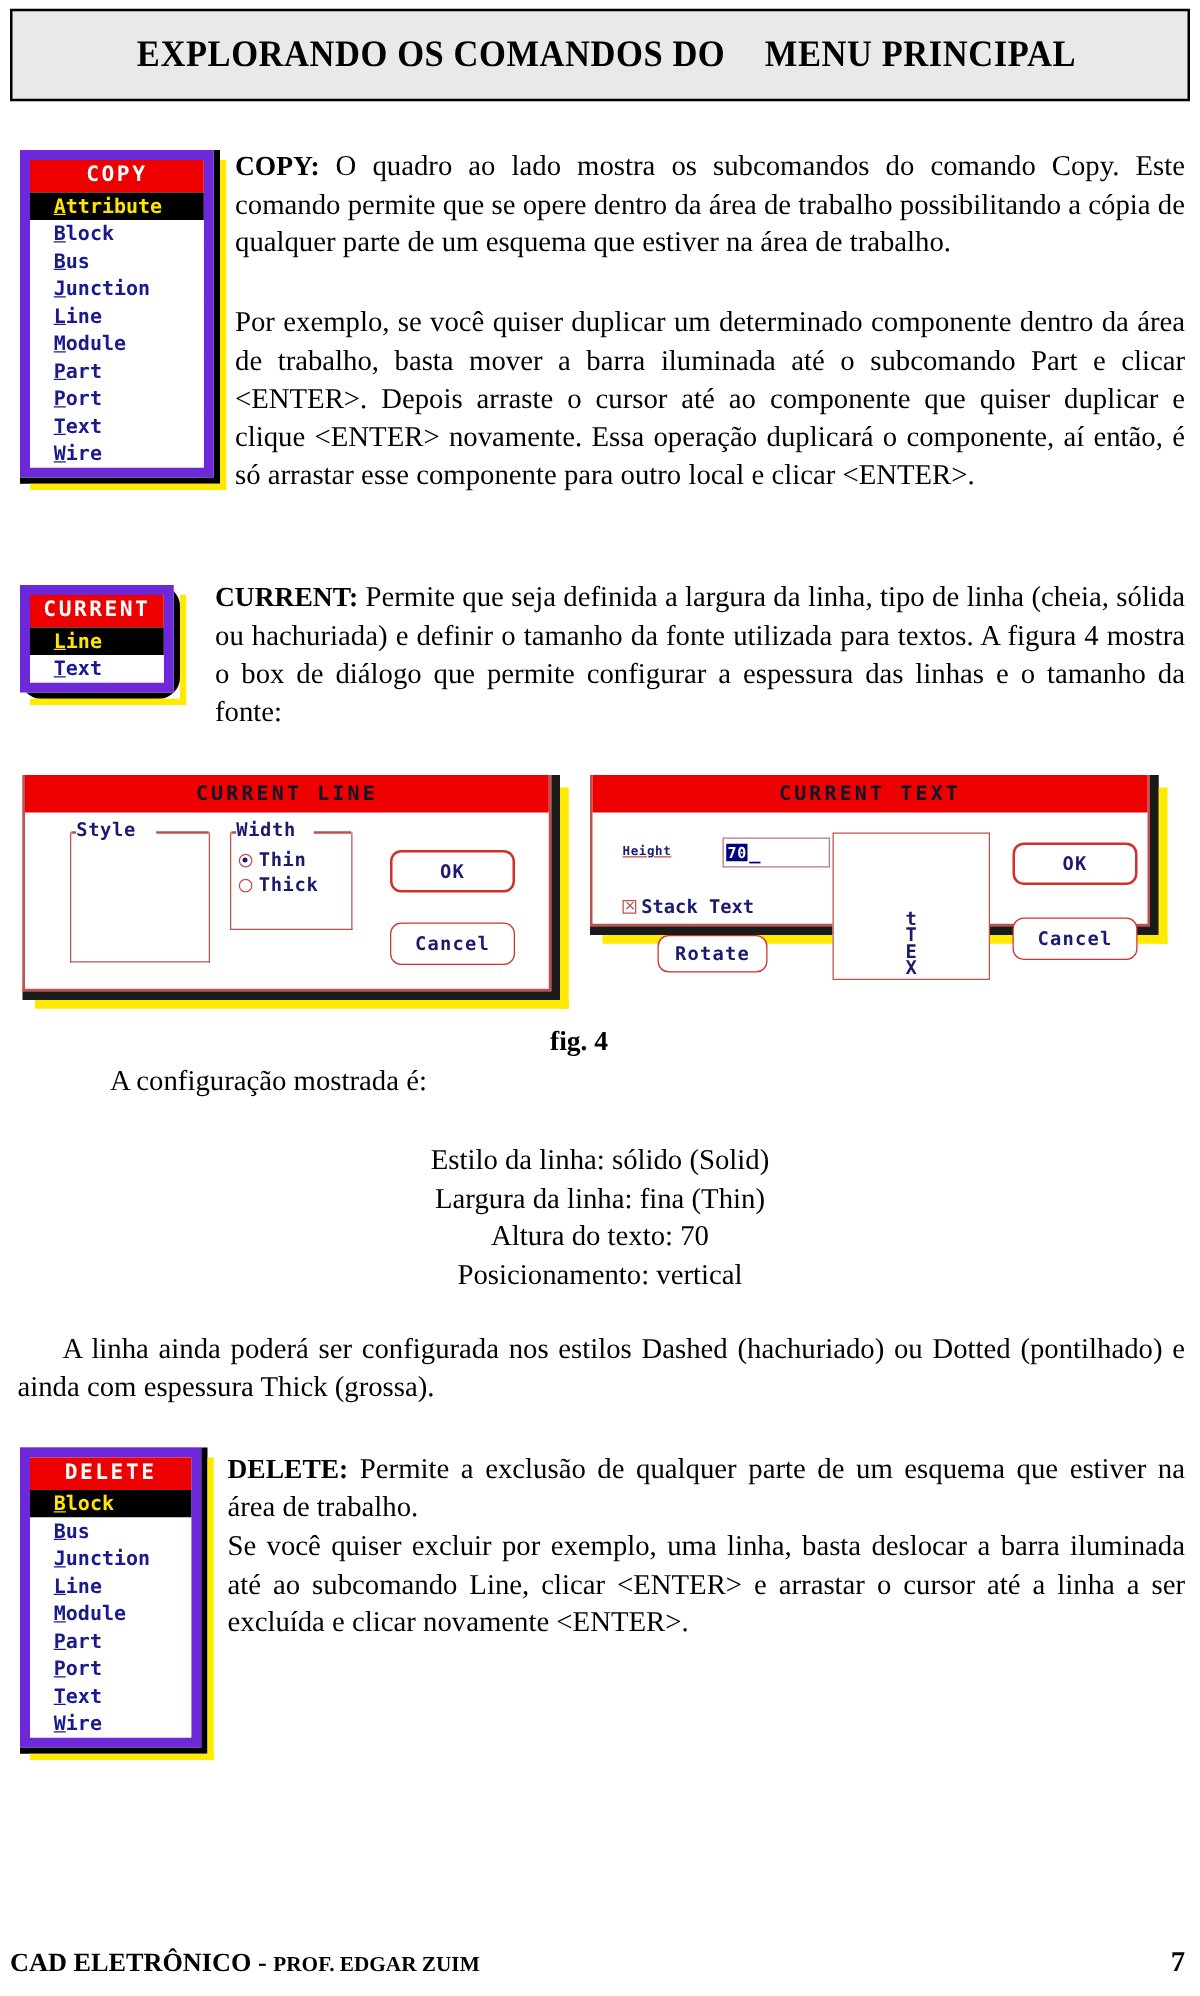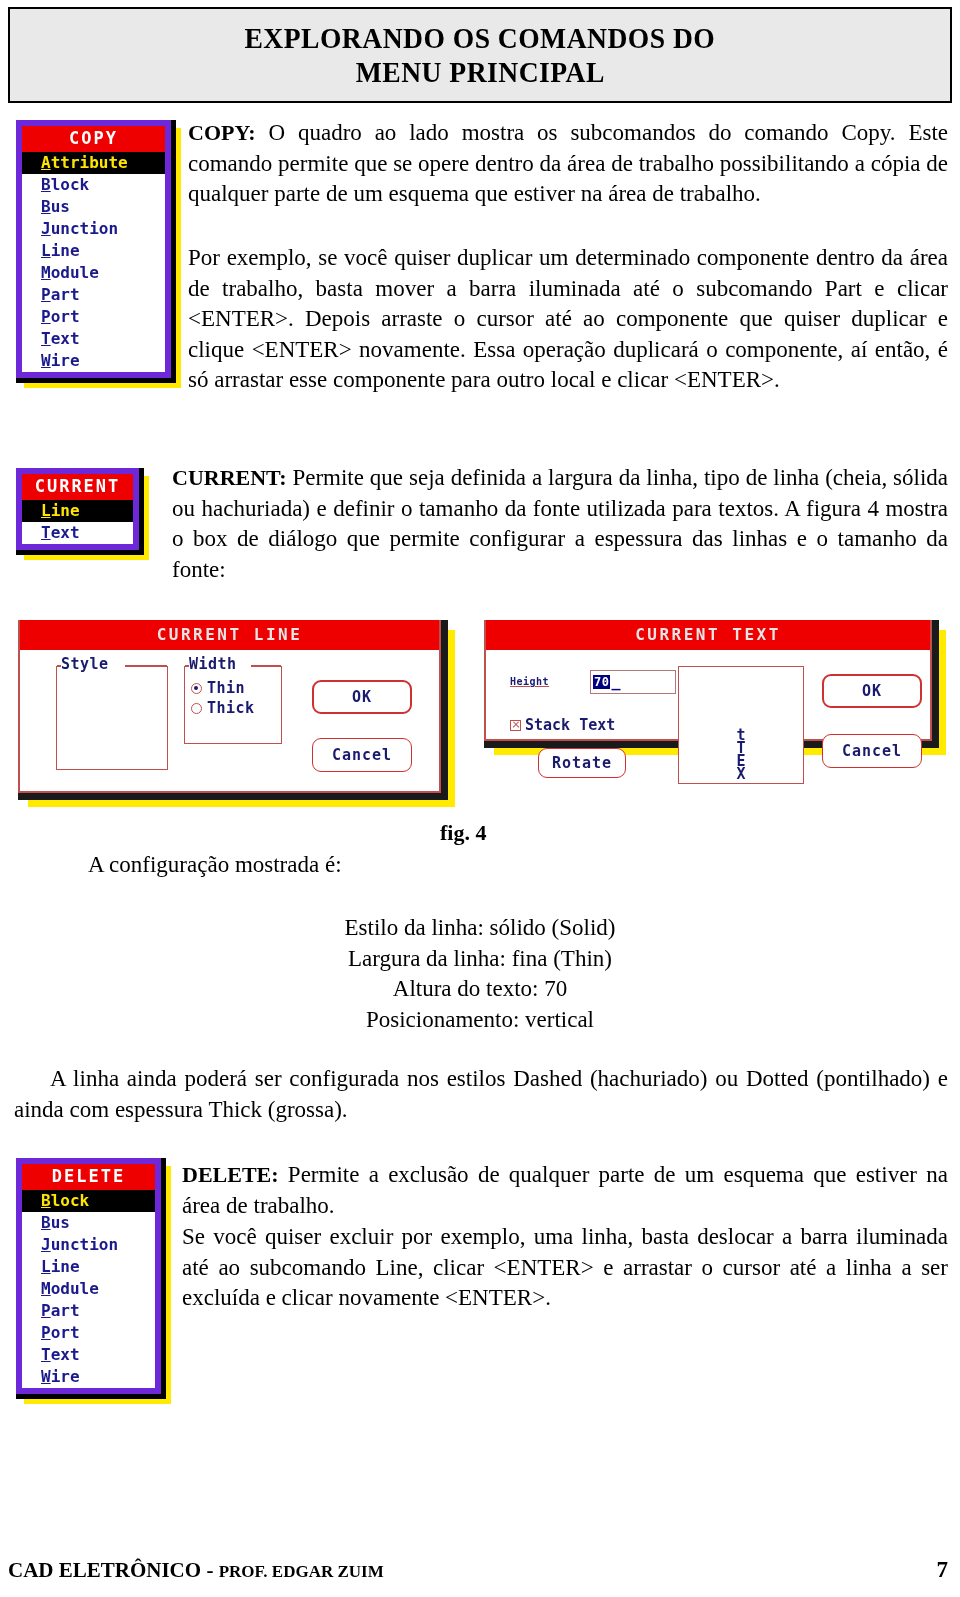--- a/index.html
+++ b/index.html
@@ -16,25 +16,25 @@
     color: #000000;
     overflow: hidden;
   }
 
   
   .title-banner {
     position: absolute;
     left: 8px;
     top: 7px;
     width: 944px;
-    height: 96px;
+    height: 74px;
     background: #e9e9e9;
     border: 2px solid #000000;
     display: flex;
-    flex-direction: column;
+    flex-direction: row;
     align-items: center;
     justify-content: center;
   }
   .title-line {
     font-family: "Liberation Serif", "DejaVu Serif", serif;
     font-weight: bold;
     font-size: 30px;
     line-height: 34px;
     letter-spacing: 0.5px;
     transform: scaleX(0.92);
@@ -43,21 +43,21 @@
 
   
   .dos-menu {
     position: absolute;
     font-family: "DejaVu Sans Mono", "Liberation Mono", monospace;
     background: #000000;
     padding: 0 5px 5px 0;
   }
   .dos-menu .inner {
     background: #ffffff;
-    border: 6px solid #6d28d9;
+    border: 8px solid #6d28d9;
     position: relative;
   }
   .dos-menu .shadow-v {
     position: absolute;
     right: -5px;
     top: 8px;
     bottom: -5px;
     width: 5px;
     background: #ffea00;
   }
@@ -146,21 +146,21 @@
   .dlg .dshadow-h {
     position: absolute;
     left: 10px;
     right: -7px;
     bottom: -7px;
     height: 7px;
     background: #ffea00;
   }
   .dlg-title {
     background: #ee0000;
-    color: #e5e5e5;
+    color: #0f172a;
     font-family: "DejaVu Sans Mono", "Liberation Mono", monospace;
     font-weight: bold;
     font-size: 16px;
     letter-spacing: 2.5px;
     text-align: center;
     padding: 5px 0 6px 0;
   }
   .dlg-body {
     position: relative;
     height: calc(100% - 32px);
@@ -366,21 +366,21 @@
         <div class="dos-item"><span class="acc">W</span><span>ire</span></div>
       </div>
   </div>
 </div>
 
 <div class="para" style="left:188px; top:118px; width:760px;">
   <b class="lead">COPY:</b><span> O quadro ao lado mostra os subcomandos do comando Copy. Este comando permite que se opere dentro da área de trabalho possibilitando a cópia de qualquer parte de um esquema que estiver na área de trabalho.</span>
 </div>
 <div class="para" style="left:188px; top:243px; width:760px;">Por exemplo, se você quiser duplicar um determinado componente dentro da área de trabalho, basta mover a barra iluminada até o subcomando Part e clicar &lt;ENTER&gt;. Depois arraste o cursor até ao componente que quiser duplicar e clique &lt;ENTER&gt; novamente. Essa operação duplicará o componente, aí então, é só arrastar esse componente para outro local e clicar &lt;ENTER&gt;.</div>
 
-<div class="dos-menu" id="current-menu" style="left:16px; top:468px; width:128px;">
+<div class="dos-menu" id="current-menu" style="left:16px; top:468px; width:128px;border-radius:17px;">
   <div class="shadow-v"></div>
   <div class="shadow-h"></div>
   <div class="inner">
     <div class="dos-title">CURRENT</div>
     <div id="current-items">
         <div class="dos-item sel"><span class="acc">L</span><span>ine</span></div>
         <div class="dos-item"><span class="acc">T</span><span>ext</span></div>
       </div>
   </div>
 </div>
@@ -417,21 +417,21 @@
           </div>
         </div>
       </div>
 
       <div class="btn" style="left:292px; top:30px; width:100px; height:34px;">OK</div>
       <div class="btn thin" style="left:292px; top:88px; width:100px; height:34px;">Cancel</div>
     </div>
   </div>
 </div>
 
-<div class="dlg" style="left:484px; top:620px; width:455px; height:128px;">
+<div class="dlg" style="left:472px; top:620px; width:455px; height:128px;">
   <div class="dshadow-v"></div>
   <div class="dshadow-h"></div>
   <div class="dlg-inner">
     <div class="dlg-title">CURRENT TEXT</div>
     <div class="dlg-body">
 
       <div class="field-label" style="left:24px; top:26px;">Height</div>
 
       <div class="textbox" style="left:104px; top:20px; width:86px; height:24px;">
         <span class="sel-val">70</span>

